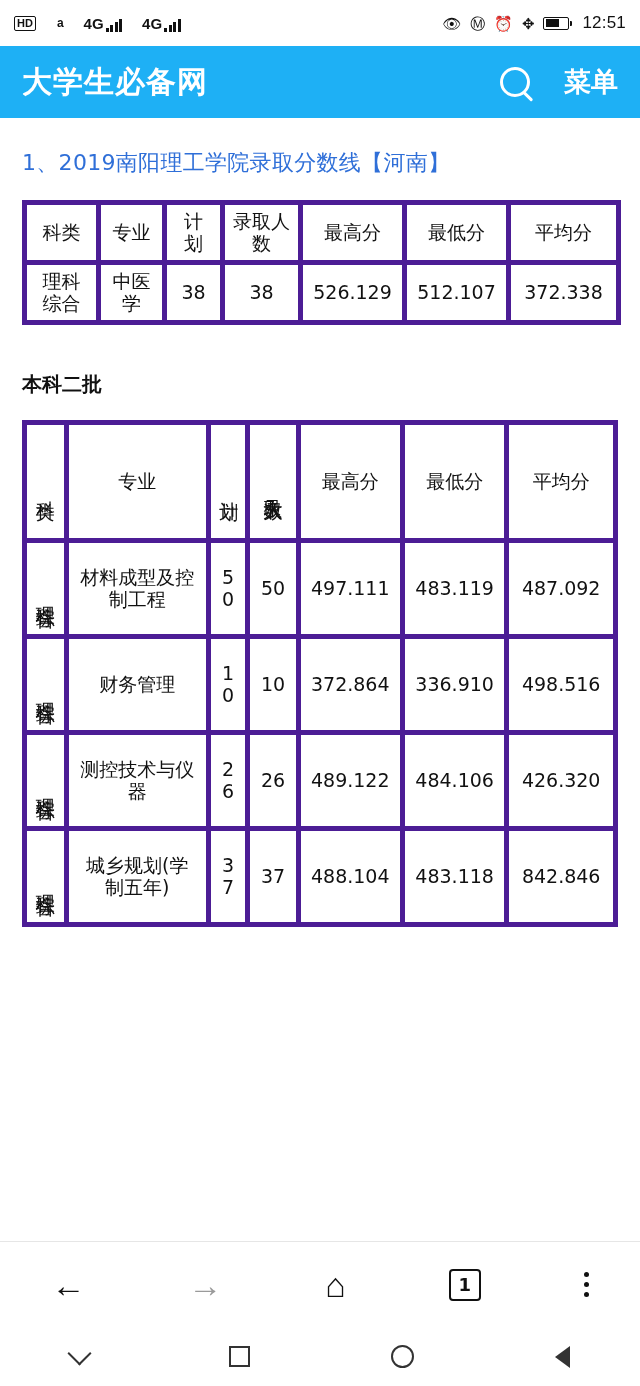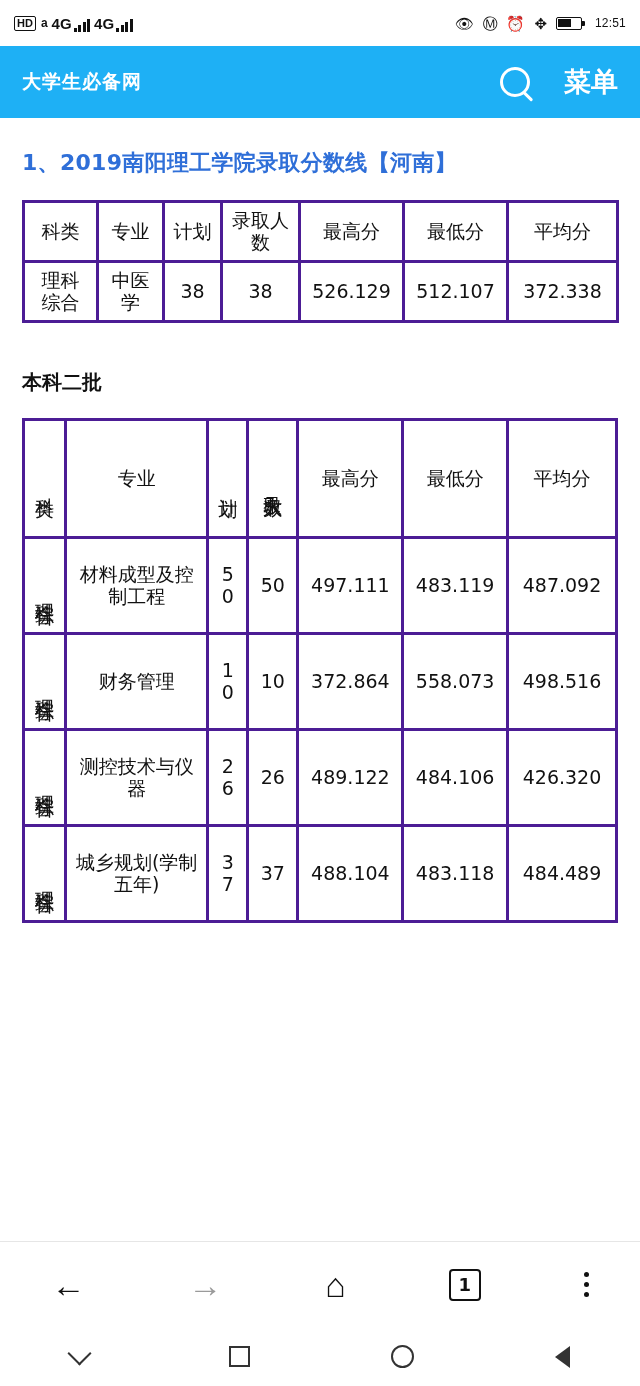--- a/index.html
+++ b/index.html
@@ -13,98 +13,98 @@
 
   
   .statusbar {
     height: 46px;
     background: #ffffff;
     display: flex;
     align-items: center;
     padding: 0 14px;
     position: relative;
   }
-  .sb-left { display: flex; align-items: center; gap: 4px; }
+  .sb-left { display: flex; align-items: center; gap: 20px; }
   .sb-right { display: flex; align-items: center; gap: 9px; margin-left: auto; }
   .hd-badge {
     font-size: 11px; font-weight: bold; color: #111;
     border: 1.6px solid #111; border-radius: 2px;
     padding: 0 2px; line-height: 13px; height: 15px;
     display: inline-flex; align-items: center;
   }
   .sim-a { font-size: 12px; color: #111; font-weight: bold; margin-left:1px;}
   .net-sup { font-size: 15px; color:#111; vertical-align: super; font-weight: bold;}
   .bars { display: inline-flex; align-items: flex-end; gap: 1.5px; height: 15px; }
   .bars i { display:block; width: 3px; background:#111; }
   .bars i:nth-child(1){height:4px}
   .bars i:nth-child(2){height:7px}
   .bars i:nth-child(3){height:10px}
   .bars i:nth-child(4){height:13px}
   .bars.dim i { background:#111; }
   .sig-group { display:inline-flex; align-items:flex-end; gap:2px; }
   .icn { font-size: 15px; color: #111; line-height: 1; }
-  .clock { font-size: 12px; color: #111; margin-left: 4px; letter-spacing: .2px;}
+  .clock { font-size: 17px; color: #111; margin-left: 4px; letter-spacing: .2px;}
   .battery {
     width: 26px; height: 13px; border: 1.6px solid #111; border-radius: 2px;
     position: relative; display:inline-block;
   }
   .battery::after{
     content:""; position:absolute; right:-4px; top:3.5px;
     width:2.5px; height:5px; background:#111; border-radius:0 1px 1px 0;
   }
   .battery i{ position:absolute; left:1.5px; top:1.5px; bottom:1.5px; width:13px; background:#111; }
 
   
   .appbar {
     height: 72px;
     background: #1eb0f5;
     display: flex; align-items: center;
     padding: 0 22px;
     color: #fff;
   }
   .brand {
-    font-size: 19px; font-weight: bold; letter-spacing: 1px;
+    font-size: 30px; font-weight: bold; letter-spacing: 1px;
     font-family: Liberation Serif, serif;
   }
   .appbar-right { margin-left:auto; display:flex; align-items:center; gap: 34px; }
   .search-ic {
     width: 30px; height: 30px; border: 3px solid #fff; border-radius: 50%;
     position: relative; display:inline-block;
   }
   .search-ic::after{
     content:""; position:absolute; right:-7px; bottom:-4px;
     width: 12px; height: 3px; background:#fff; transform: rotate(45deg);
     border-radius: 2px;
   }
   .menu-txt { font-size: 27px; font-weight: bold; font-family:Liberation Serif, serif; }
 
   
   .content { padding: 0 22px; }
   .headline {
     color: #2f6fd8;
     font-size: 22px;
-    font-weight: bold;
+    font-weight: normal;
     margin: 30px 0 0 0;
     font-family: "DejaVu Sans", sans-serif;
     letter-spacing: .3px;
   }
   .sec-title {
     font-size: 20px; font-weight: bold; color:#111;
     margin: 46px 0 0 0;
     font-family: "DejaVu Sans", sans-serif;
   }
 
   table {
     border-collapse: collapse;
     width: 100%;
     margin-top: 22px;
     table-layout: fixed;
   }
   table td {
-    border: 3px solid #4c1d95;
+    border: 5px solid #4c1d95;
     text-align: center;
     vertical-align: middle;
     color: #111;
     font-family: "DejaVu Sans", sans-serif;
     font-size: 19px;
     padding: 6px 8px;
     line-height: 1.12;
     word-break: break-all;
   }
   
@@ -291,40 +291,40 @@
             <td>497.111</td>
             <td>483.119</td>
             <td>487.092</td>
           </tr>
           <tr>
             <td><span class="vert">理科综合</span></td>
             <td>财务管理</td>
             <td>10</td>
             <td>10</td>
             <td>372.864</td>
-            <td>558.073</td>
+            <td>336.910</td>
             <td>498.516</td>
           </tr>
           <tr>
             <td><span class="vert">理科综合</span></td>
             <td>测控技术与仪器</td>
             <td>26</td>
             <td>26</td>
             <td>489.122</td>
             <td>484.106</td>
             <td>426.320</td>
           </tr>
           <tr>
             <td><span class="vert">理科综合</span></td>
             <td class="narrow">城乡规划(学制五年)</td>
             <td>37</td>
             <td>37</td>
             <td>488.104</td>
             <td>483.118</td>
-            <td>484.489</td>
+            <td>842.846</td>
           </tr>
         </tbody>
       </table>
 
     </div>
   </div>
 
   <div class="browserbar">
     <span class="bb-ic">←</span>
     <span class="bb-ic" style="color:#9a9a9a;">→</span>

